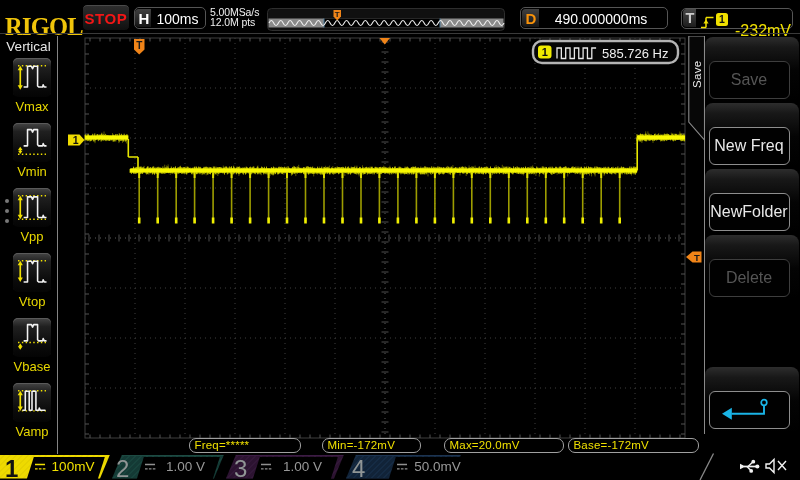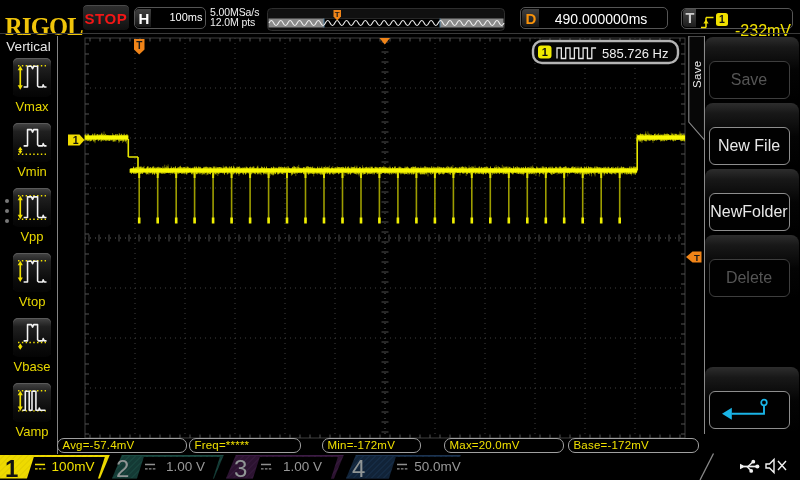--- a/index.html
+++ b/index.html
@@ -3,21 +3,21 @@
 *{margin:0;padding:0;box-sizing:border-box}
 html,body{background:#000;width:800px;height:480px;overflow:hidden}
 #scope{position:absolute;left:0;top:0;width:800px;height:480px;background:#000;font-family:"Liberation Sans",sans-serif}
 #scope>*{position:absolute}
 #gridsvg{left:0;top:0}
 .logo{left:5px;top:13px;font-family:"Liberation Serif",serif;font-weight:bold;font-size:24.5px;color:#f0c40a;letter-spacing:-0.8px}
 .stop{left:82px;top:4px;width:48px;height:27px;border-radius:5px;background:linear-gradient(#2e2e2e,#101010);border:1px solid #000;box-shadow:inset 0 1px 0 #4a4a4a;color:#f21616;font-weight:bold;font-size:15px;text-align:center;line-height:27px;letter-spacing:0.6px}
 .hbox{left:133.5px;top:7px;width:72px;height:22px;border-radius:5px;border:1.5px solid #555;background:#000}
 .hpatch{position:absolute;left:0.5px;top:0.5px;width:16px;height:18px;border-radius:3.5px 0 0 3.5px;background:linear-gradient(#404040,#161616)}
 .hbox b{position:absolute;left:4px;top:1.5px;color:#fff;font-size:15px}
-.hbox span{position:absolute;left:22px;top:2.5px;width:46px;text-align:right;color:#fff;font-size:11px}
+.hbox span{position:absolute;left:22px;top:2.5px;width:46px;text-align:left;color:#fff;font-size:14px}
 .srate{left:210px;top:8px;color:#f0f0f0;font-size:10.5px;line-height:9.8px;white-space:pre;letter-spacing:-0.1px}
 .strip{left:267px;top:8px}
 .dbox{left:520px;top:7px;width:148px;height:22px;border-radius:5px;border:1.5px solid #555;background:#000}
 .dbox .hpatch{width:17px}
 .dbox b{position:absolute;left:4.5px;top:1.5px;color:#f8920a;font-size:15px}
 .dbox span{position:absolute;left:20px;top:2.5px;width:120px;text-align:center;color:#fff;font-size:14px}
 .tbox{left:681px;top:7.5px;width:112px;height:21.5px;border-radius:5px;border:1.5px solid #555;background:#000}
 .tbox .hpatch{width:13px;background:linear-gradient(#484848,#1c1c1c)}
 .tbox b{position:absolute;left:3.5px;top:1px;color:#ccc;font-size:14.5px}
 .tbadge{position:absolute;left:34px;top:4.5px;width:12px;height:12.5px;background:#f0e000;border-radius:2.5px;color:#111;font-size:10.5px;font-weight:bold;text-align:center;line-height:13px}
@@ -187,31 +187,30 @@
 <path d="M0.8,0 V86 L16.5,104 V0 Z" fill="#070707" stroke="#8a8a8a" stroke-width="1.1"></path>
 </svg>
 <div class="rtabtxt">Save</div>
 <div class="rborder"></div>
 <div class="rcell" style="top:37px"></div>
     <div class="rcell" style="top:103px"></div>
     <div class="rcell" style="top:169px"></div>
     <div class="rcell" style="top:235px"></div>
     <div class="rcell" style="top:367px;height:66px"></div>
 <div class="rbtn off" style="top:61px;line-height:36px">Save</div>
-<div class="rbtn on" style="top:127px;line-height:36px">New File</div>
+<div class="rbtn on" style="top:127px;line-height:36px">New Freq</div>
 <div class="rbtn off" style="top:259px;line-height:36px">Delete</div>
 <div class="rbtn on" style="top:193px;line-height:36px">NewFolder</div>
 <div class="rbtn on" style="top:391px">
 <svg width="78" height="35" viewBox="0 0 78 35">
         <circle cx="54" cy="10.5" r="2.8" stroke="#1ab4e6" stroke-width="1.7" fill="none"></circle>
         <path d="M54,13.3 V21.8 H21.5" stroke="#1ab4e6" stroke-width="1.9" fill="none"></path>
         <polygon points="12,21.8 21.8,15.8 21.8,27.8" fill="#1ab4e6"></polygon>
       </svg>
 </div>
-<div class="pill" style="left:57px;width:130px">Avg=-57.4mV</div>
 <div class="pill" style="left:189px;width:112px">Freq=*****</div>
 <div class="pill" style="left:322px;width:99px">Min=-172mV</div>
 <div class="pill" style="left:444px;width:120px">Max=20.0mV</div>
 <div class="pill" style="left:568px;width:131px">Base=-172mV</div>
 <div class="chtab" style="left:0;width:110px;background:repeating-linear-gradient(135deg,#eeda00 0 2.8px,#e6d200 2.8px 4.2px);clip-path:polygon(0 0,110px 0,100px 100%,0 100%)"></div>
 <div class="chnum" style="left:5px;color:#111;font-weight:bold">1</div>
 <div class="chbox" style="left:26px;width:79px;clip-path:polygon(8px 0,100% 0,calc(100% - 8px) 100%,0 100%);color:#f0e000">
 <svg class="coup" width="12" height="10" viewBox="0 0 12 10">
         <path d="M1,2.5 H11" stroke="#f0e000" stroke-width="1.3"></path>
         <path d="M1,6.8 H3.6 M4.9,6.8 H7.5 M8.8,6.8 H11.4" stroke="#f0e000" stroke-width="1.2"></path>

